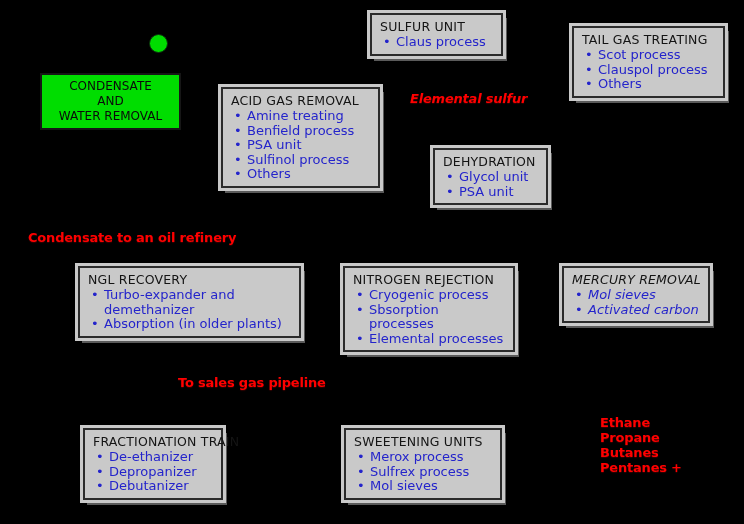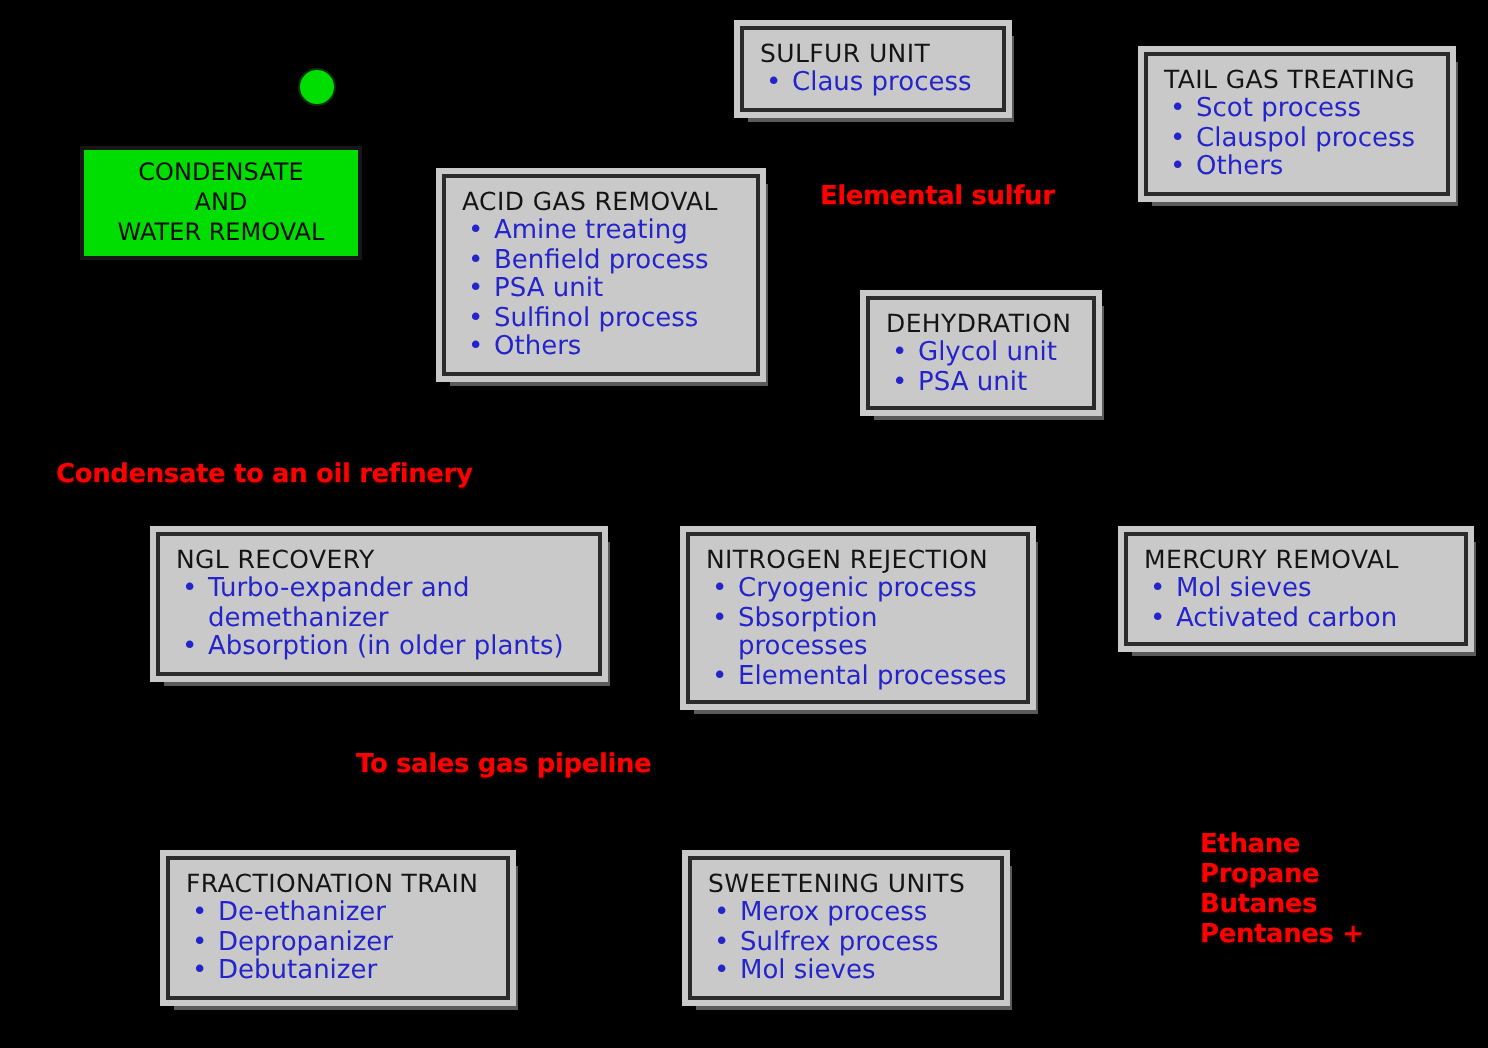--- a/index.html
+++ b/index.html
@@ -136,47 +136,47 @@
 
   <div class="pbox" style="left:343px;top:266px;width:172px;">
     <div class="title">NITROGEN REJECTION</div>
     <ul>
       <li>Cryogenic process</li>
       <li>Sbsorption processes</li>
       <li>Elemental processes</li>
     </ul>
   </div>
 
-  <div class="pbox" style="left:562px;top:266px;width:172px;">
+  <div class="pbox" style="left:562px;top:266px;width:148px;font-style:italic;">
     <div class="title">MERCURY REMOVAL</div>
     <ul>
       <li>Mol sieves</li>
       <li>Activated carbon</li>
     </ul>
   </div>
 
-  <div class="pbox" style="left:83px;top:428px;width:172px;">
+  <div class="pbox" style="left:83px;top:428px;width:140px;">
     <div class="title">FRACTIONATION TRAIN</div>
     <ul>
       <li>De-ethanizer</li>
       <li>Depropanizer</li>
       <li>Debutanizer</li>
     </ul>
   </div>
 
   <div class="pbox" style="left:344px;top:428px;width:158px;">
     <div class="title">SWEETENING UNITS</div>
     <ul>
       <li>Merox process</li>
       <li>Sulfrex process</li>
       <li>Mol sieves</li>
     </ul>
   </div>
 
-  <div class="flowlabel" style="left:410px;top:91px;">Elemental sulfur</div>
+  <div class="flowlabel" style="left:410px;top:91px;font-style:italic;">Elemental sulfur</div>
 
   <div class="flowlabel" style="left:28px;top:230px;">Condensate to an oil refinery</div>
 
   <div class="flowlabel" style="left:178px;top:375px;">To sales gas pipeline</div>
 
   <div class="flowlabel" style="left:600px;top:415px;">
     <div>Ethane</div>
     <div>Propane</div>
     <div>Butanes</div>
     <div>Pentanes +</div>

